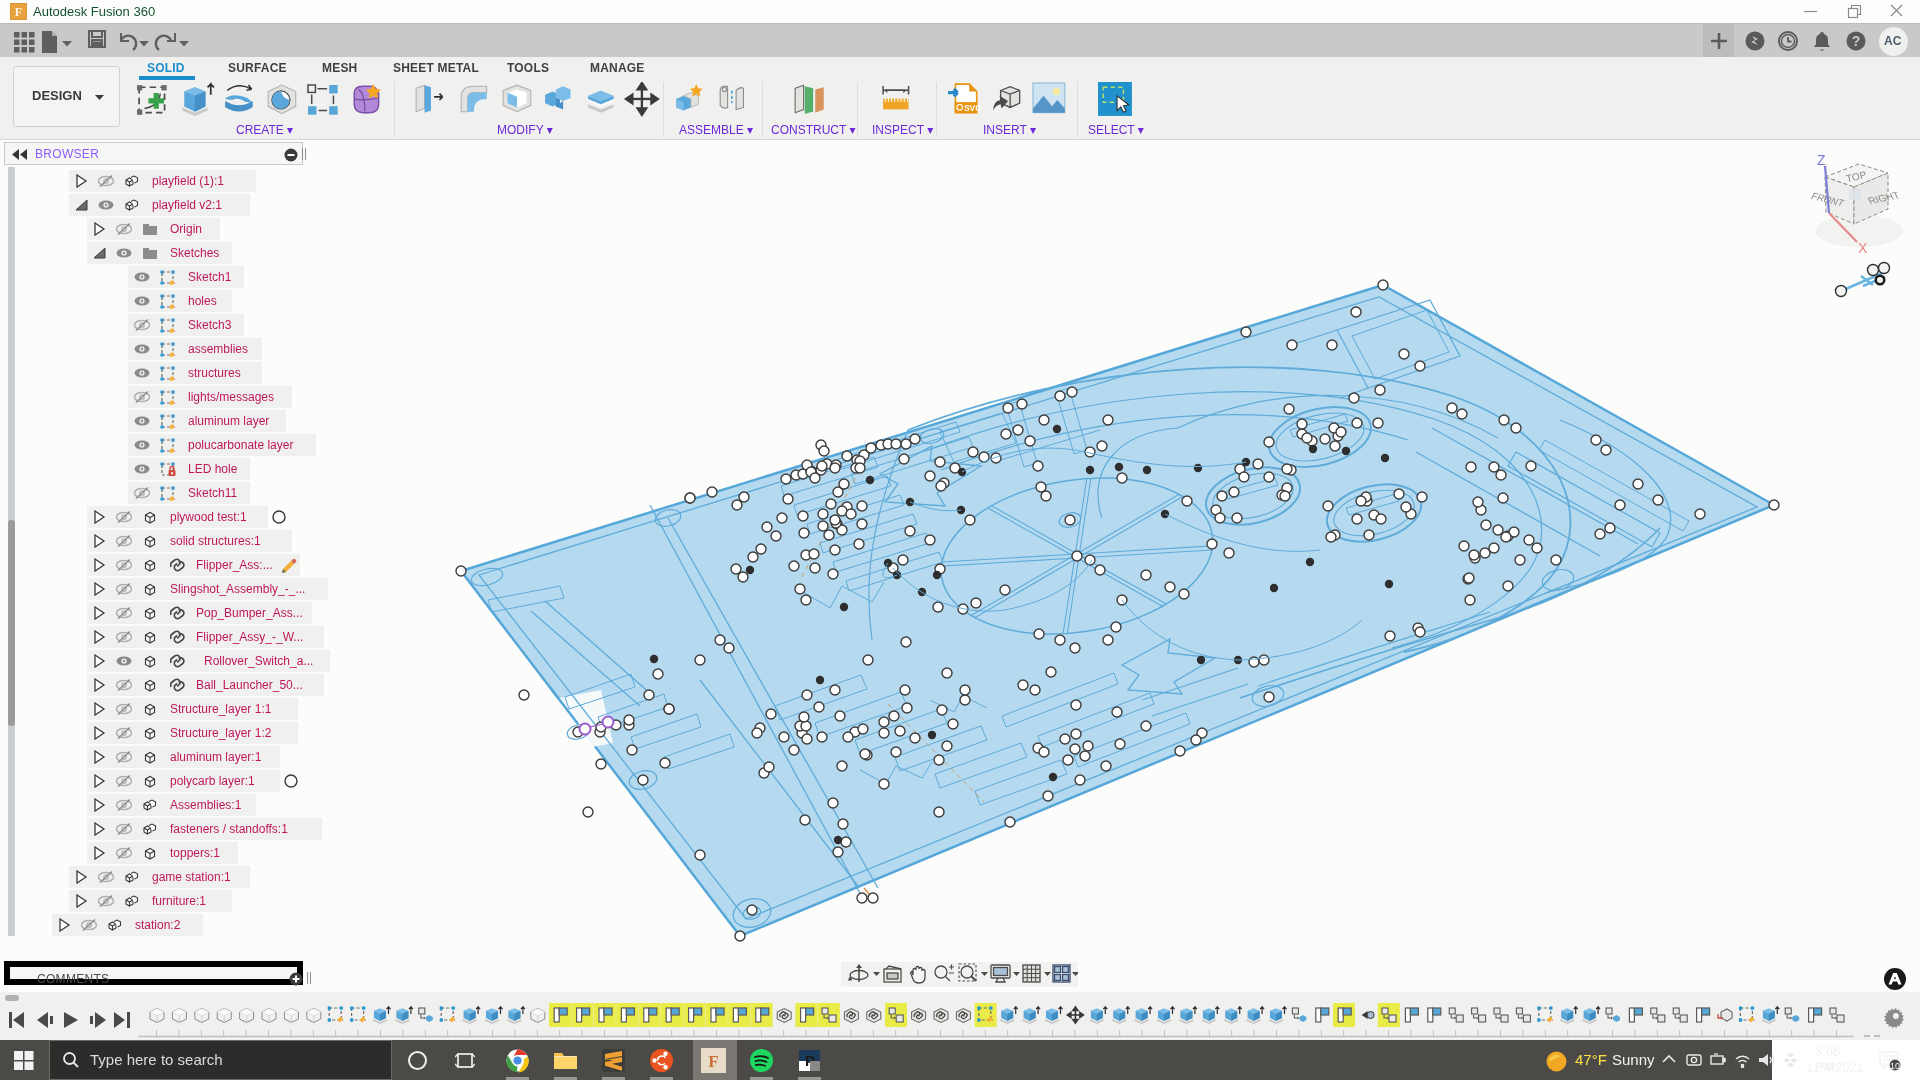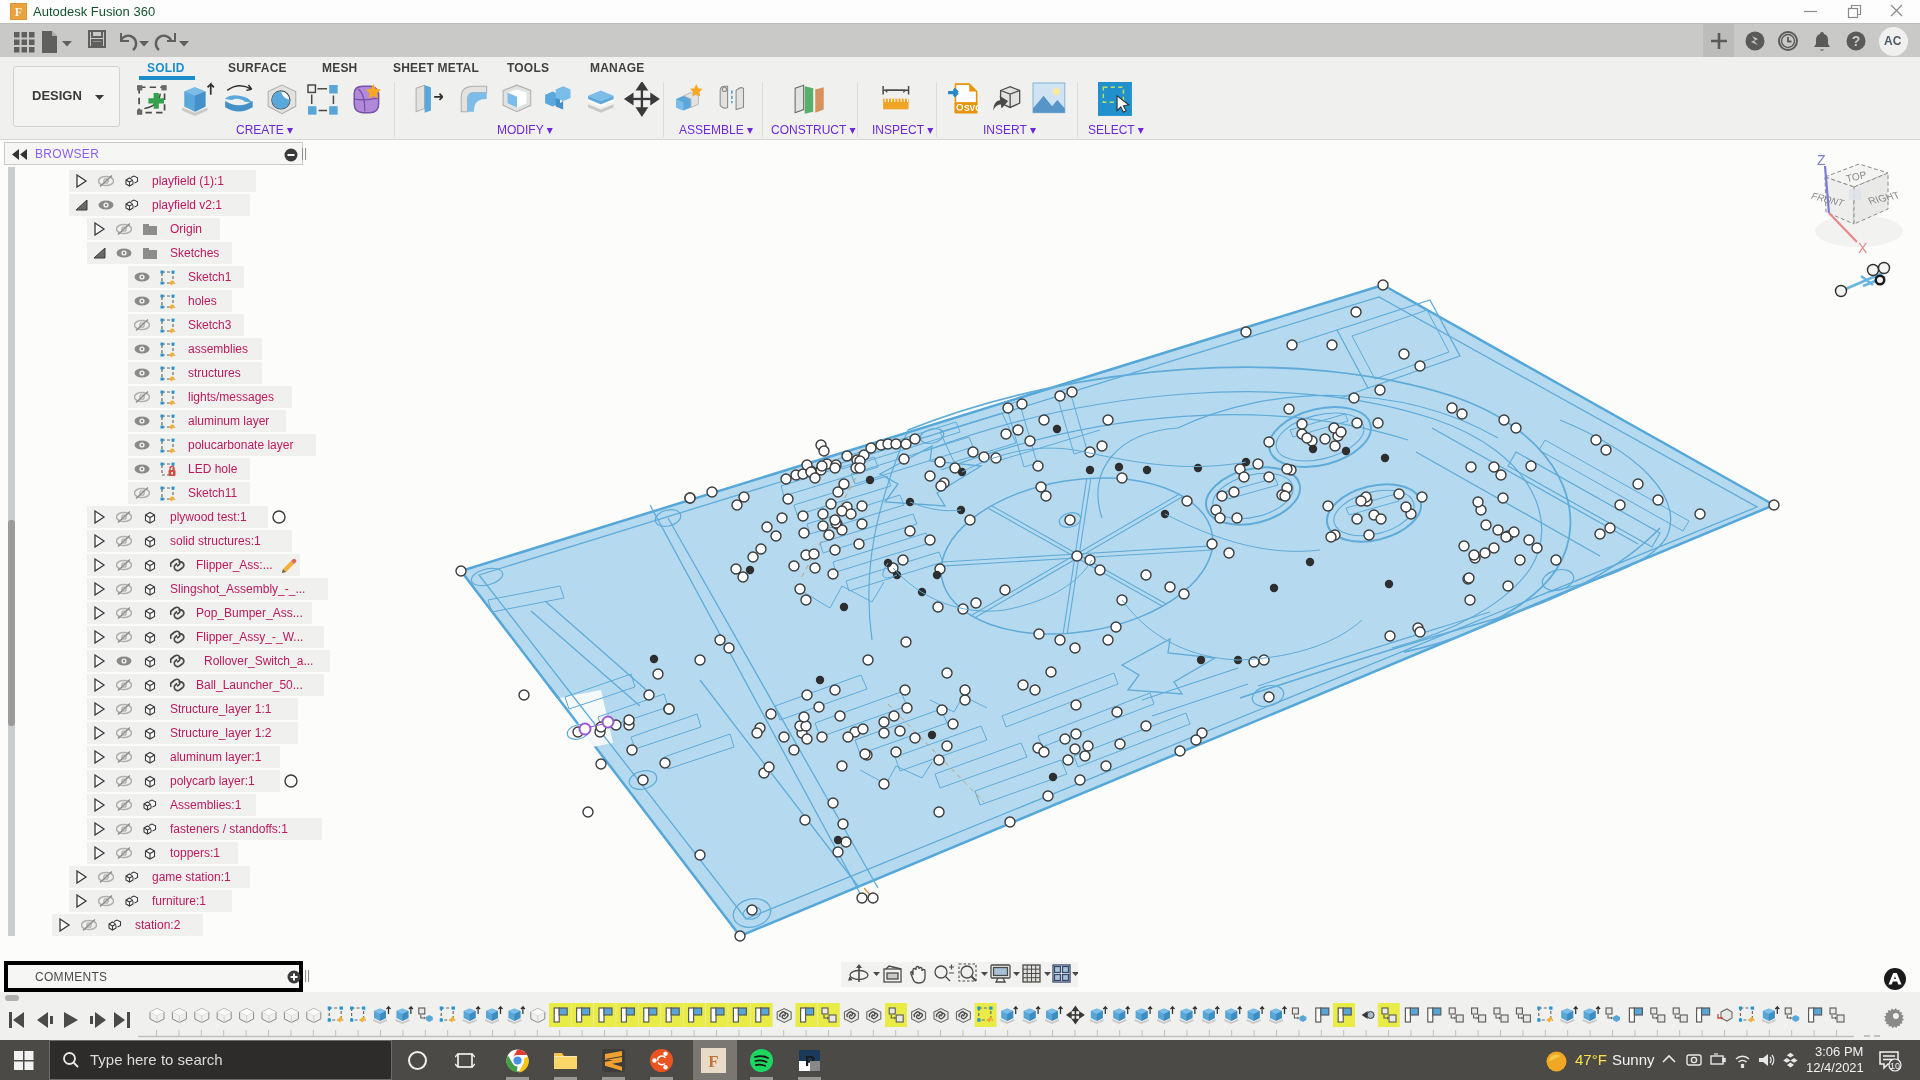--- a/index.html
+++ b/index.html
@@ -4,21 +4,21 @@
 <style>
 *{margin:0;padding:0;box-sizing:border-box}
 html,body{width:1920px;height:1080px;overflow:hidden;font-family:"Liberation Sans",sans-serif;background:#fff}
 .a{position:absolute}
 #titlebar{left:0;top:0;width:1920px;height:23px;background:#fdfdfd}
 #tabstrip{left:0;top:23px;width:1920px;height:34px;background:#c9cac8;border-top:1px solid #bbbcba}
 #doctab{left:192px;top:0px;width:1510px;height:34px;background:#f0f1ef;border-radius:9px 9px 0 0}
 #ribbon{left:0;top:57px;width:1920px;height:83px;background:#f0f1ef;border-bottom:1px solid #d6d7d5}
 #canvas{left:0;top:141px;width:1920px;height:851px;background:#fcfcfb}
 #timeline{left:0;top:992px;width:1920px;height:48px;background:#f0f1ef}
-#taskbar{left:0;top:1040px;width:1920px;height:40px;background:#4c4a47}
+#taskbar{left:0;top:1040px;width:1772px;height:40px;background:#4c4a47}
 .tabname{top:4px;font-size:12px;color:#3f3f3f;font-weight:700;letter-spacing:.2px}
 .grplabel{top:66px;font-size:12px;color:#6d28d9}
 .gdiv{top:25px;width:1px;height:55px;background:#dcdddb}
 .rowbg{background:#f0f1ef}
 .rtext{font-size:12px;color:#be185d;line-height:24px;white-space:nowrap}
 </style>
 </head>
 <body>
 <div class="a" id="titlebar">
   <svg class="a" style="left:10px;top:3px" width="17" height="17">
@@ -1121,21 +1121,21 @@
       <use href="#i-arrow-c"></use>
     </svg>
 <svg class="a" style="left:81px;top:778px" width="16" height="12">
       <use href="#i-eye-h"></use>
     </svg>
 <svg class="a" style="left:107px;top:777px" width="16" height="16">
       <use href="#i-asm"></use>
     </svg>
 <span class="a rtext" style="left:135px;top:772px">station:2</span>
 
-  <div class="a" style="left:4px;top:820px;width:299px;height:31px;background:#f6f7f5;border:4px solid #000000">
+  <div class="a" style="left:4px;top:820px;width:299px;height:24px;background:#f6f7f5;border:6px solid #000000">
     <span class="a" style="left:27px;top:5px;font-size:12px;color:#4a4a4a;letter-spacing:.3px">COMMENTS</span>
     <svg class="a" style="left:279px;top:5px" width="14" height="14">
         <circle cx="7" cy="7" r="6.5" fill="#3a3a3a"></circle>
         <rect x="3.5" y="6" width="7" height="2" fill="#fff"></rect>
         <rect x="6" y="3.5" width="2" height="7" fill="#fff"></rect>
       </svg>
     <span class="a" style="left:296px;top:3px;color:#888;font-size:12px">||</span>
   </div>
 
   <div class="a" style="left:841px;top:821px;width:237px;height:25px;background:#f2f3f1">

